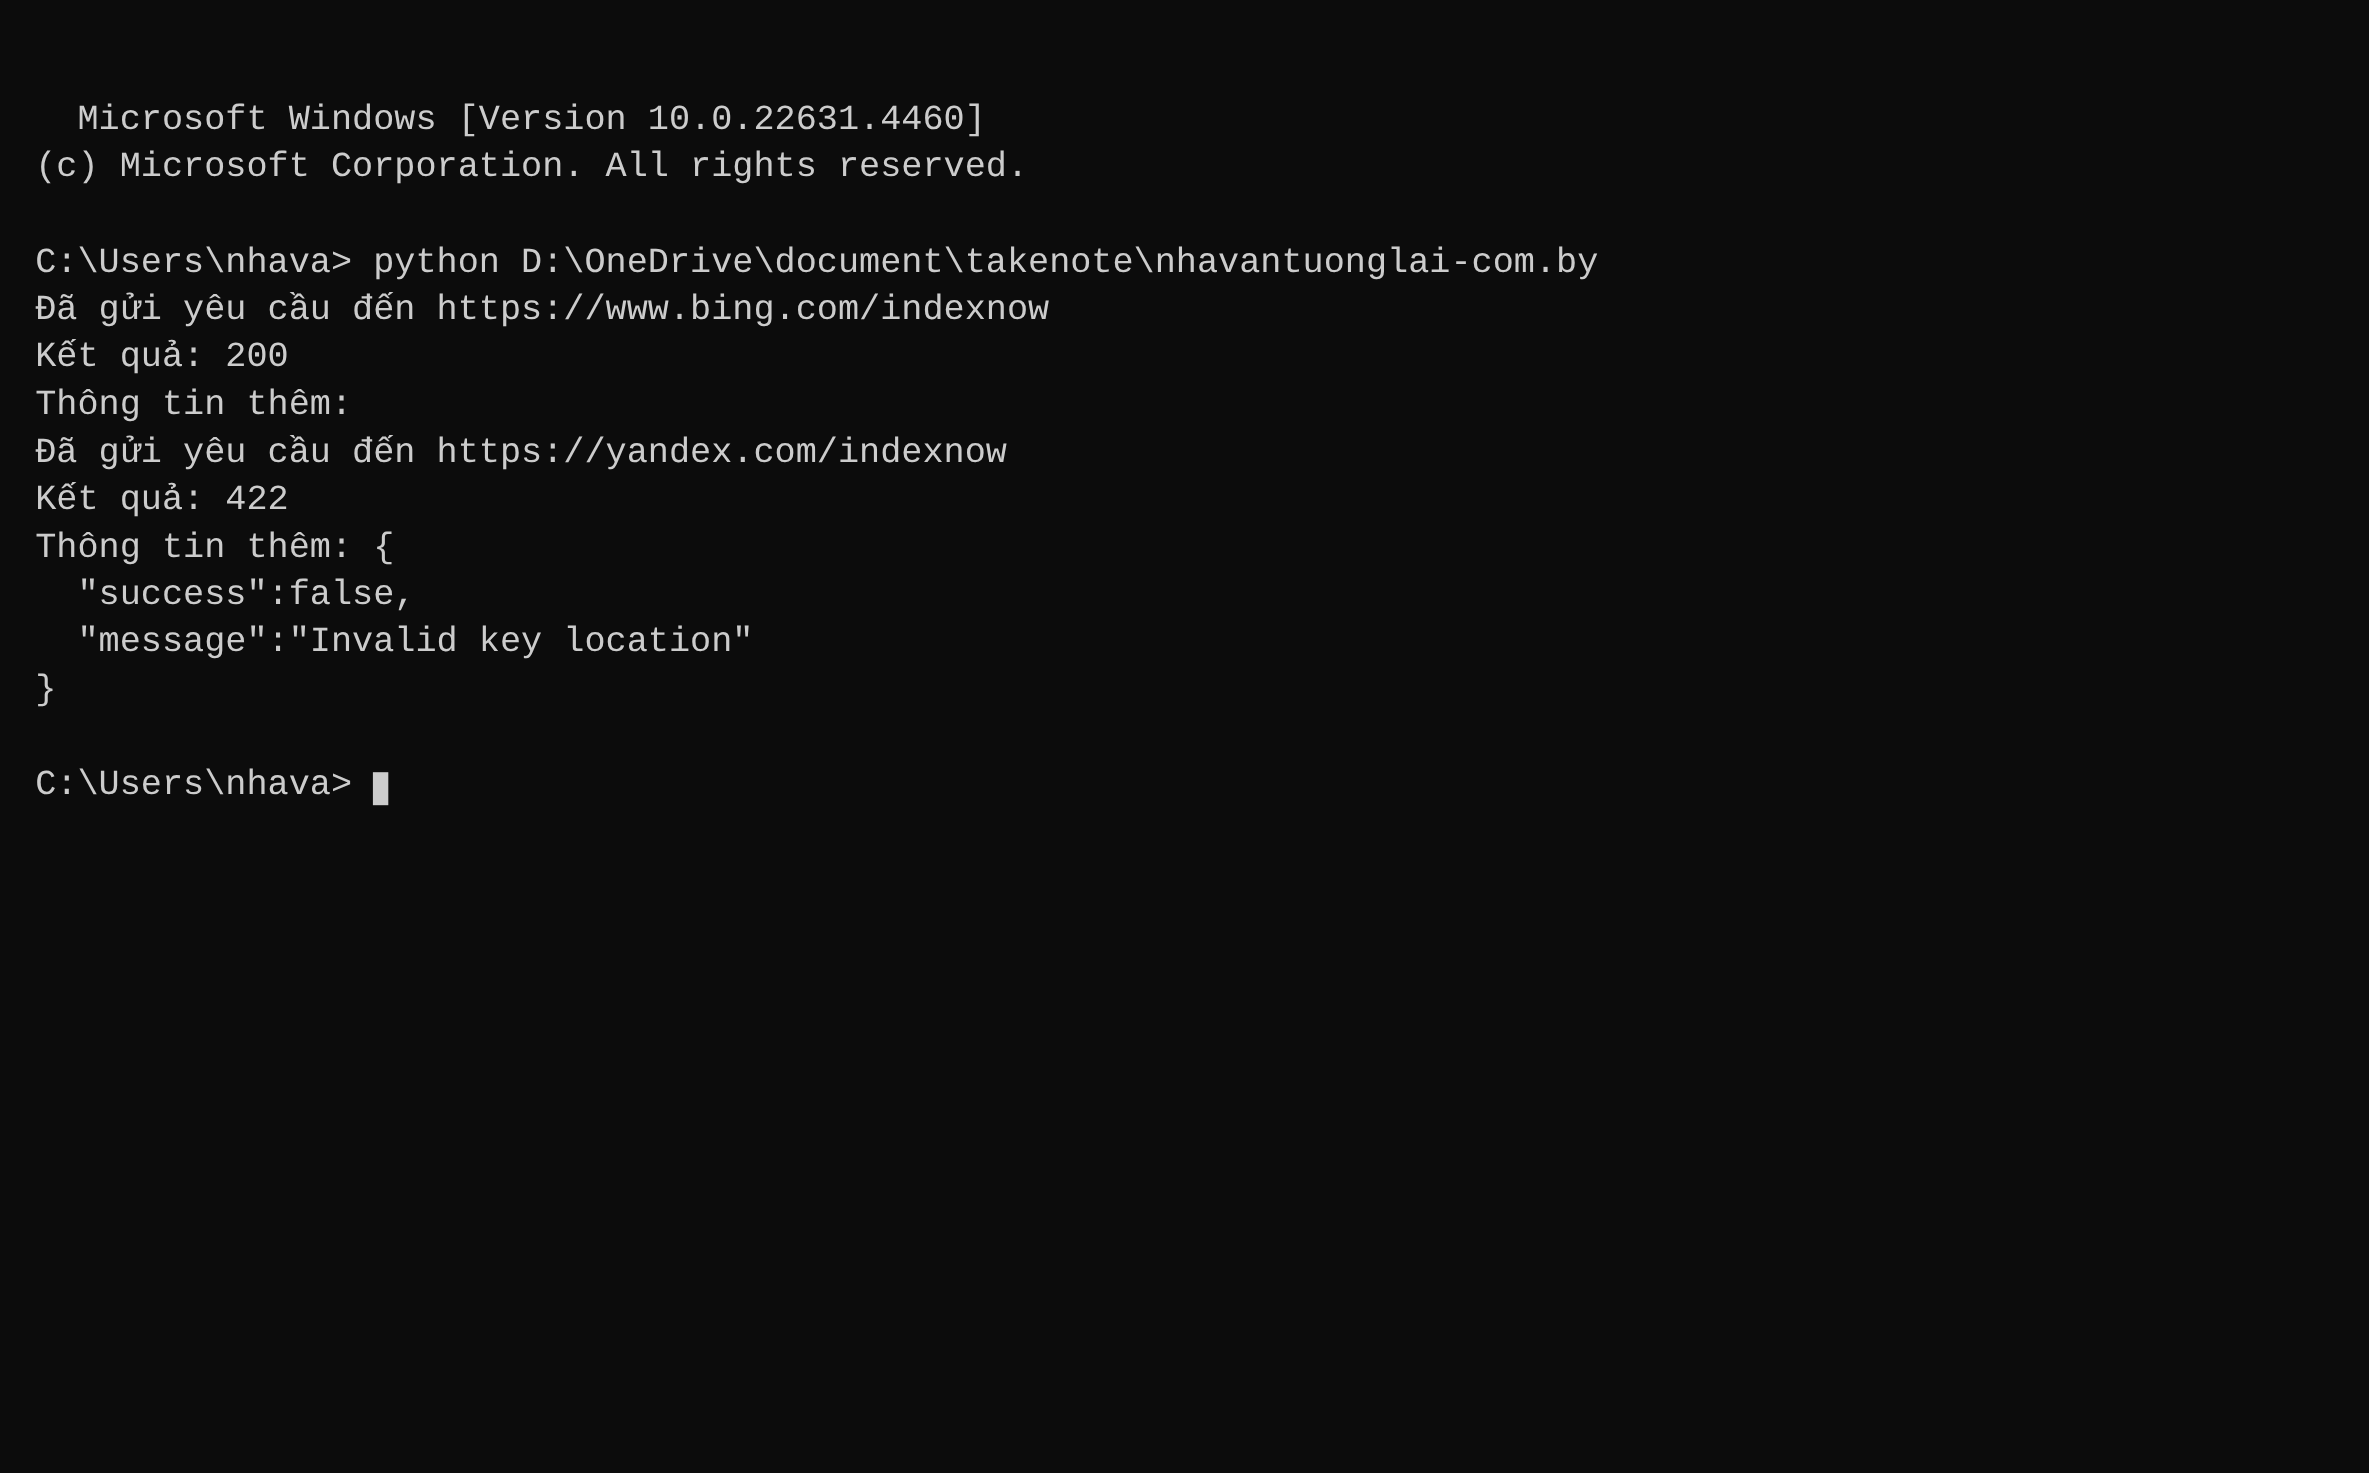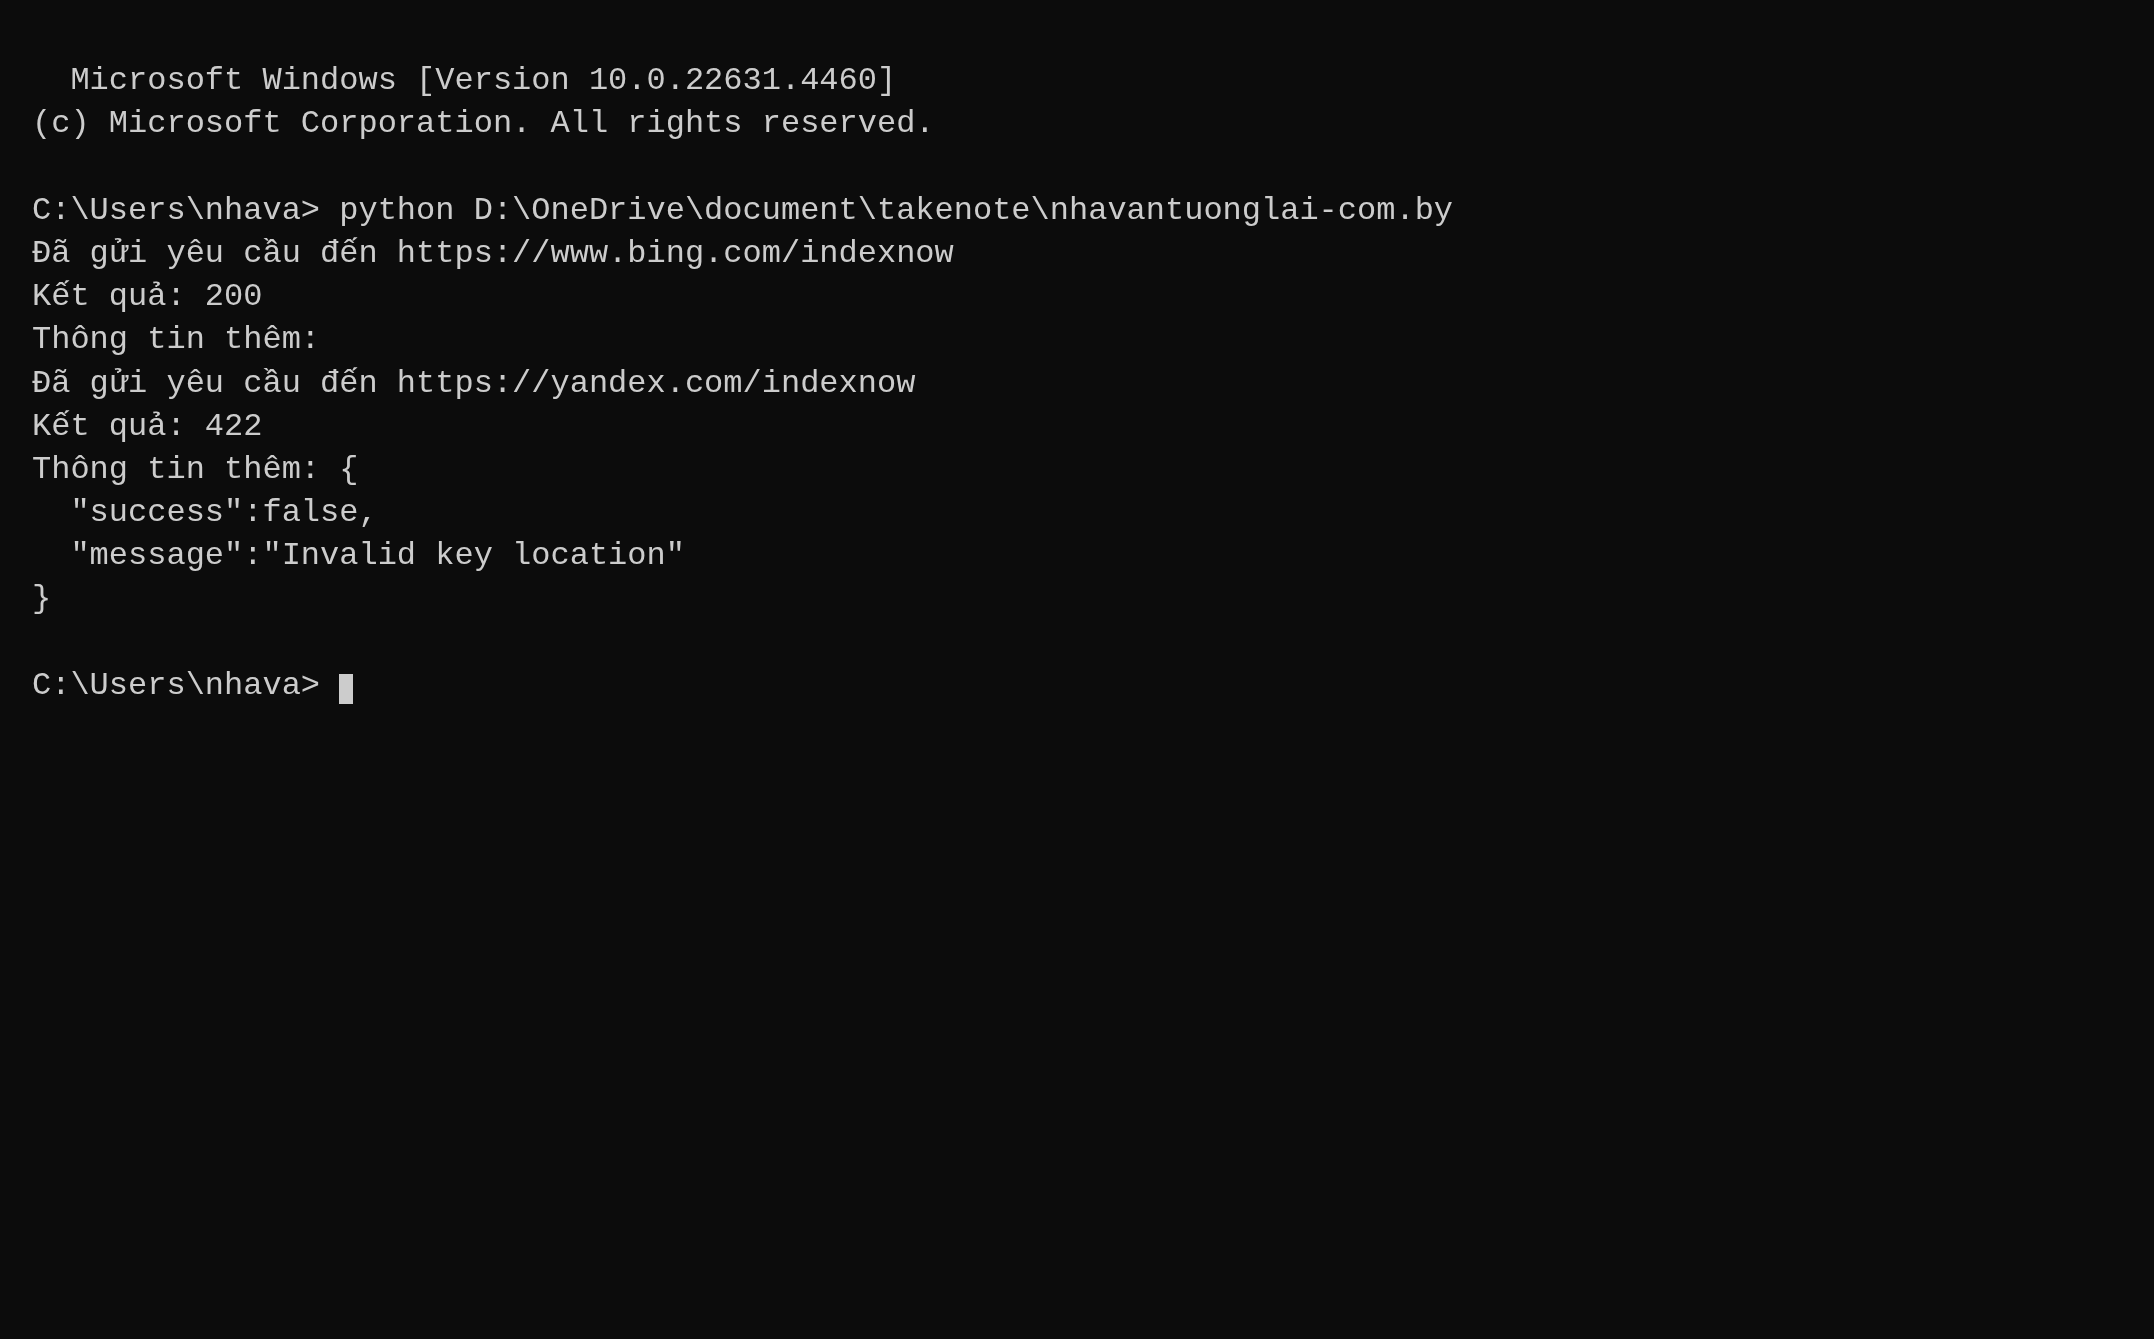--- a/index.html
+++ b/index.html
@@ -15,21 +15,21 @@
       overflow: hidden;
       display: flex;
       align-items: flex-start;
       justify-content: flex-start;
     }
 
     .terminal {
       width: 2154px;
       height: 1339px;
       background-color: #0c0c0c;
-      padding: 16px 32px;
+      padding: 44px 32px;
       font-family: 'Courier New', Courier, monospace;
       font-size: 32px;
       line-height: 1.35;
       color: #cccccc;
       white-space: pre;
     }
 
     .cursor {
       display: inline-block;
       width: 14px;

